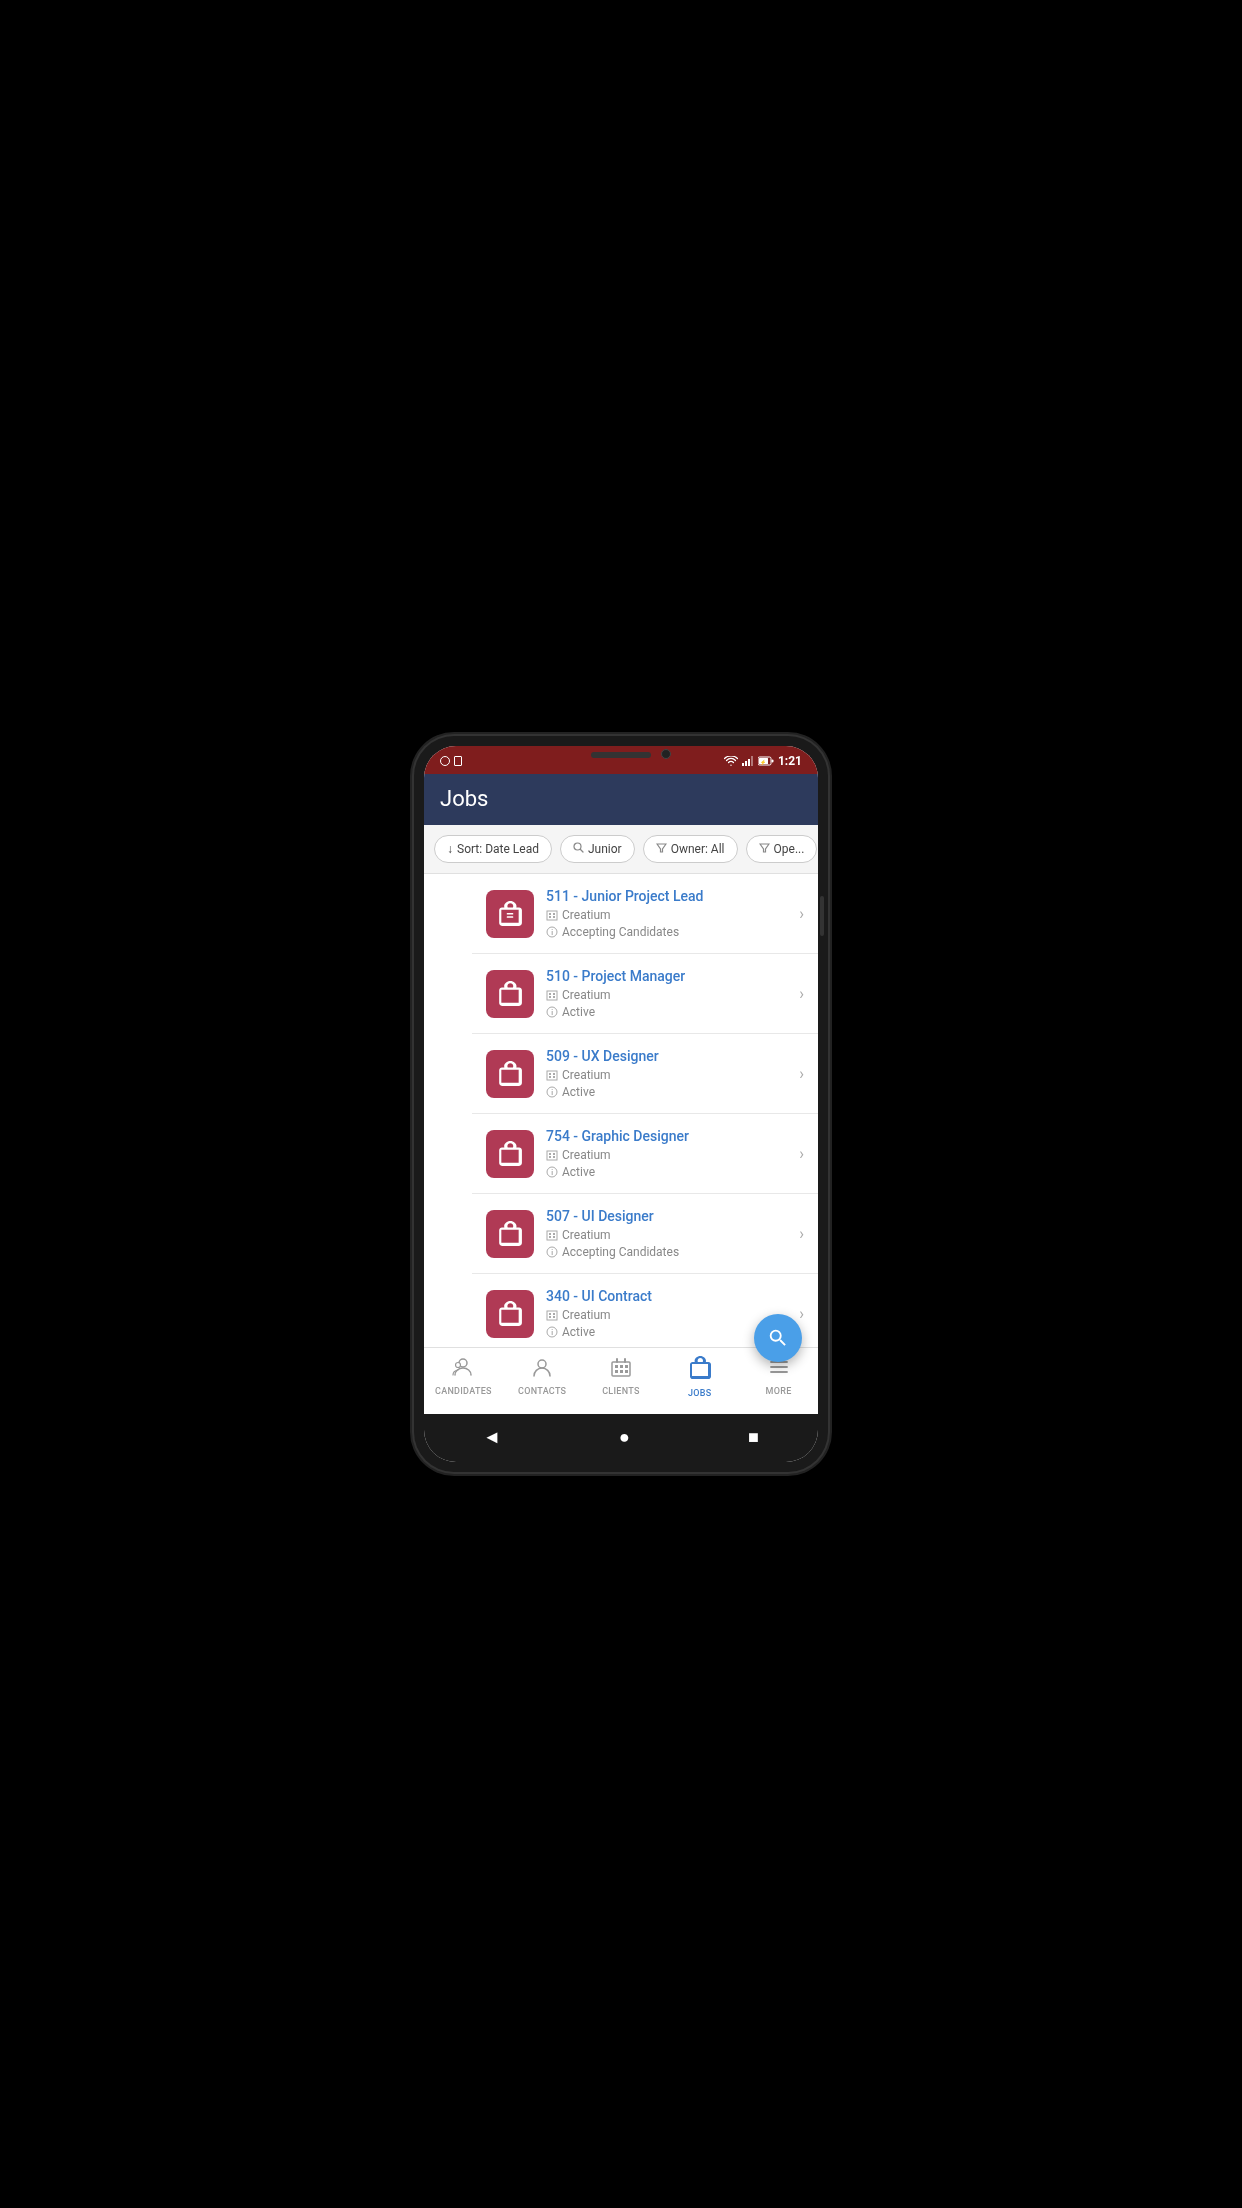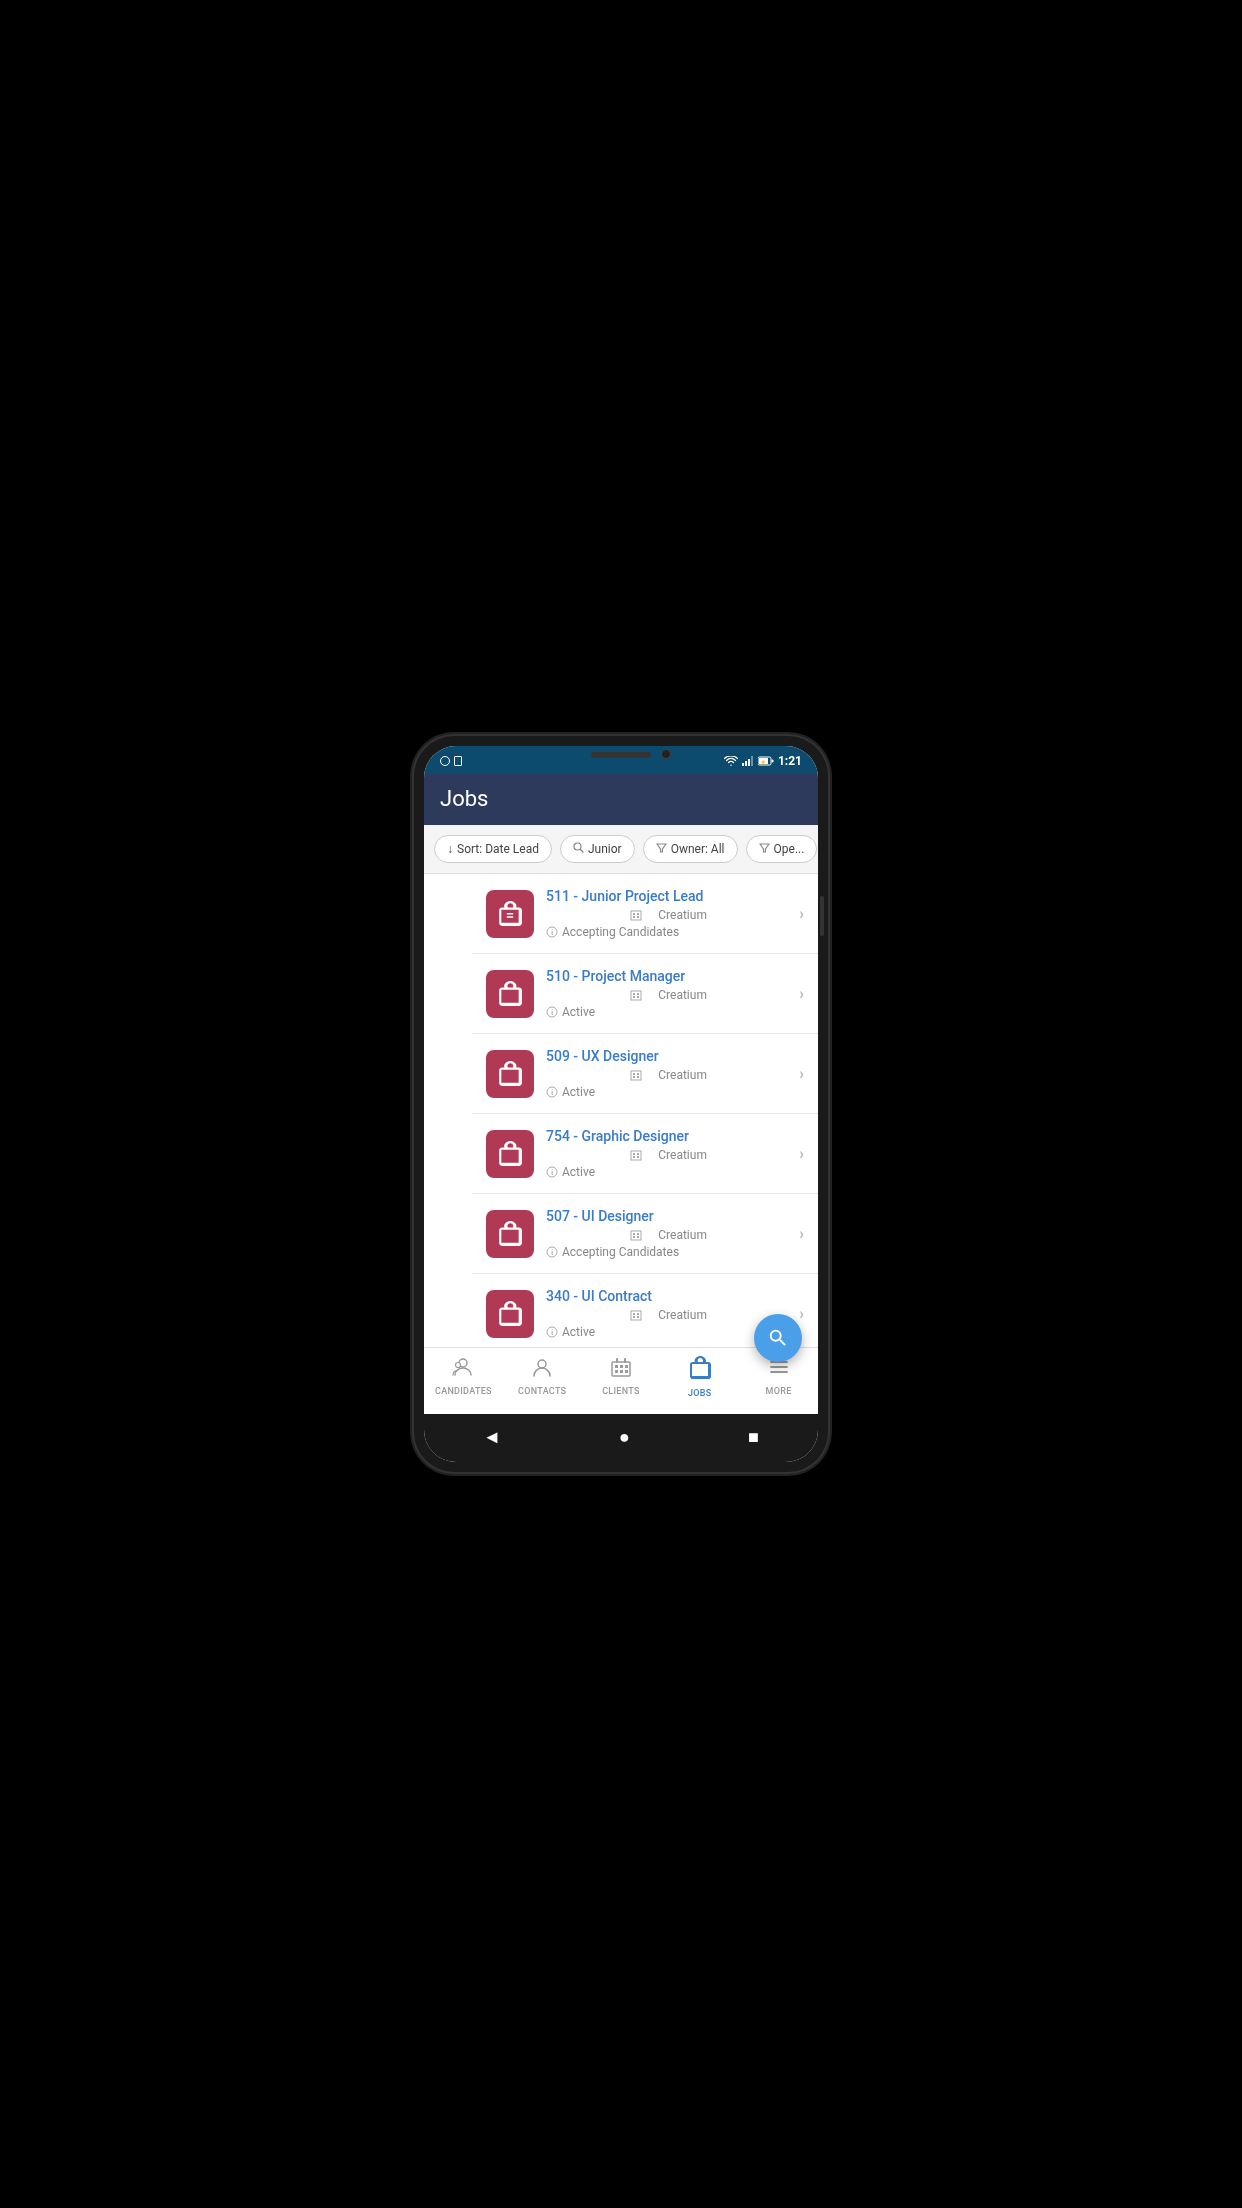--- a/index.html
+++ b/index.html
@@ -60,21 +60,21 @@
       position: absolute;
       right: 4px;
       top: 160px;
       width: 4px;
       height: 40px;
       background: #333;
       border-radius: 2px;
     }
     
     .status-bar {
-      background: #0c4a6e;
+      background: #7f1d1d;
       color: #fff;
       display: flex;
       justify-content: space-between;
       align-items: center;
       padding: 6px 16px 4px;
       font-size: 11px;
       font-weight: bold;
       flex-shrink: 0;
       height: 28px;
       text-align: center;
@@ -173,25 +173,24 @@
     }
     .job-title {
       color: #3a7bca;
       font-size: 14px;
       font-weight: 500;
       margin-bottom: 4px;
     }
     .job-company {
       display: flex;
       align-items: center;
-      gap: 16px;
+      gap: 4px;
       color: #888;
       font-size: 12px;
       margin-bottom: 3px;
-      justify-content: center;
     }
     .job-status {
       display: flex;
       align-items: center;
       gap: 4px;
       color: #888;
       font-size: 12px;
     }
     .job-chevron {
       color: #aaa;

